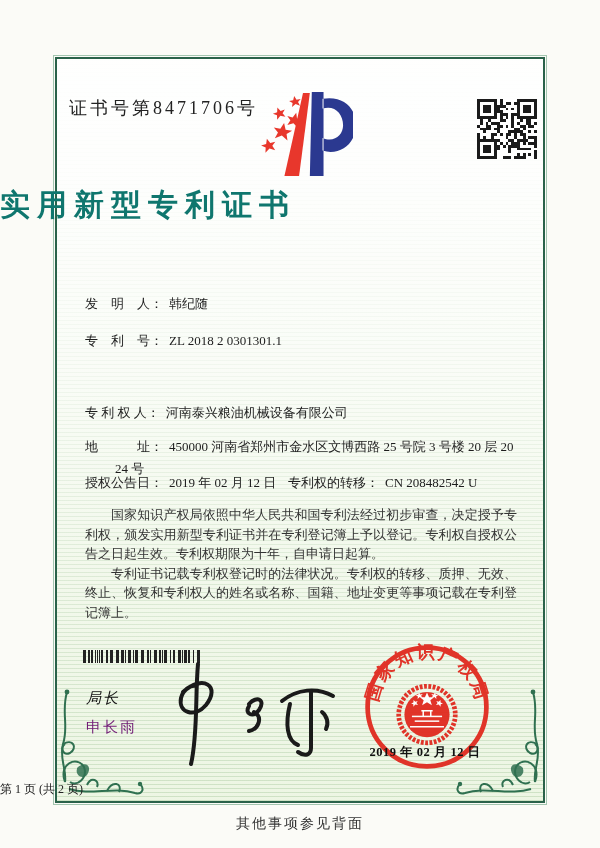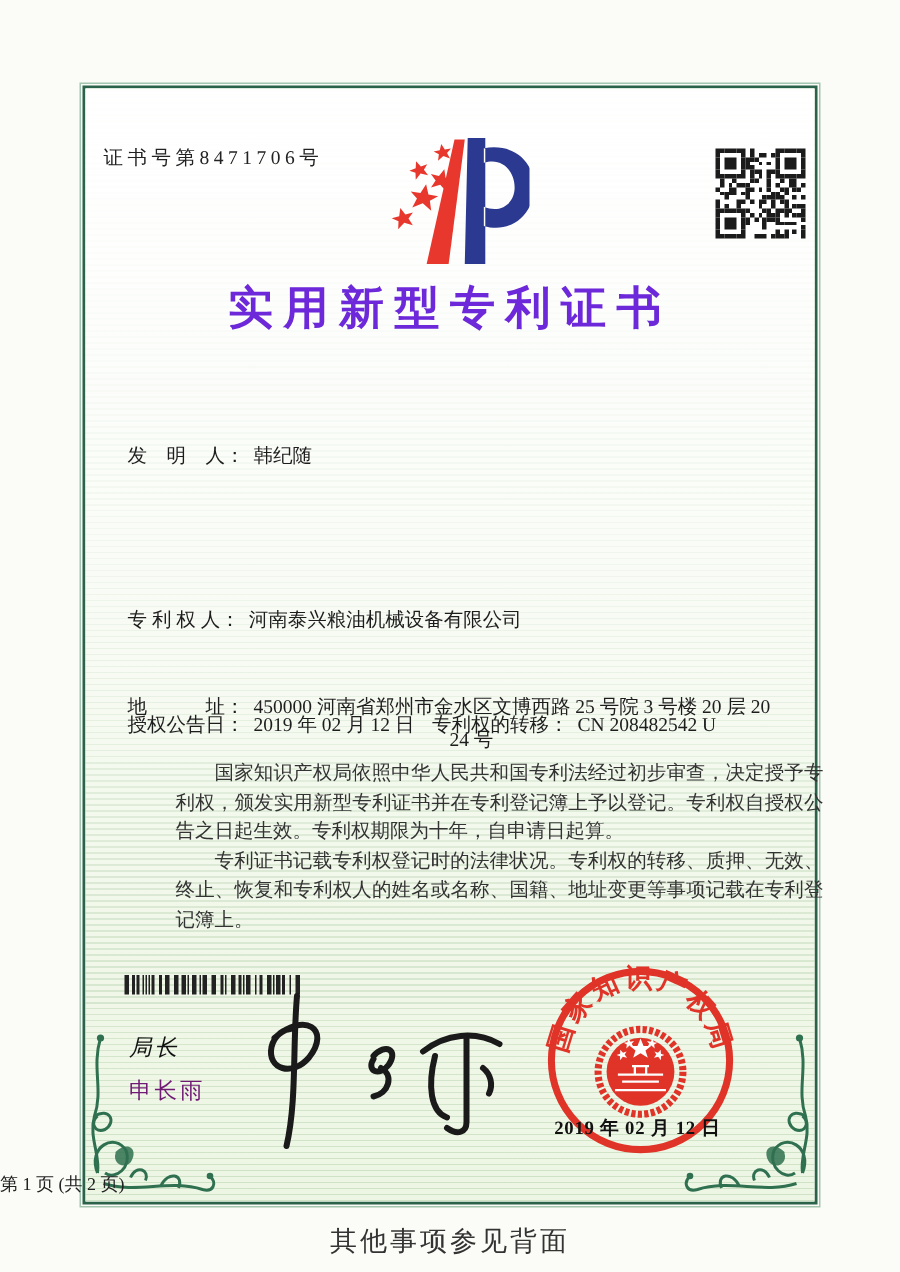--- a/index.html
+++ b/index.html
@@ -9,48 +9,48 @@
   
   .frame{position:absolute;left:55px;top:57px;width:486px;height:742px;
          border:2px solid #2a624a;outline:1px solid #a3c6b0;outline-offset:1px;}
   .guilloche{position:absolute;inset:0;background-color:#ecf5e2;
      background-image:repeating-linear-gradient(0deg,rgba(120,170,110,0.28) 0 1px,transparent 1px 4px);}
   .guilloche::after{content:"";position:absolute;inset:0;
      background:linear-gradient(180deg,rgba(255,255,255,0.98) 0%,rgba(255,255,255,0.93) 16%,
        rgba(255,255,255,0.72) 42%,rgba(255,255,255,0.32) 70%,rgba(255,255,255,0.05) 100%);}
 
   .abs{position:absolute;}
-  .cert-no{left:69px;top:96px;font-size:13px;letter-spacing:3px;color:#222;}
-  .title{left:0;right:0;top:185px;text-align:center;font-size:30px;font-weight:700;
-         letter-spacing:7px;color:#6d28d9;}
+  .cert-no{left:69px;top:96px;font-size:18px;letter-spacing:3px;color:#222;}
+  .title{left:0;right:0;top:185px;text-align:left;font-size:30px;font-weight:700;
+         letter-spacing:7px;color:#0f766e;}
 
   .row{left:85px;font-size:13px;color:#1d1d1d;white-space:nowrap;}
   .row .lbl{display:inline-block;}
   .row .val{margin-left:6px;}
-  .addr2{margin-left:30px;margin-top:4px;white-space:nowrap;text-align:center;}
-  .r1{top:258px}.r2{top:295px}.r3{top:332px}.r4{top:369px}.r5{top:404px}.r6{top:462px}.r7{top:474px}
+  .addr2{margin-left:30px;margin-top:4px;white-space:nowrap;}
+  .r1{top:258px}.r2{top:295px}.r3{top:332px}.r4{top:369px}.r5{top:404px}.r6{top:438px}.r7{top:474px}
   .grant{left:288px;top:474px;font-size:13px;color:#1d1d1d;white-space:nowrap;}
   .grant .val{margin-left:6px;}
 
-  .paras{left:85px;top:505px;width:432px;color:#333;margin-left:32px;}
+  .paras{left:85px;top:505px;width:432px;color:#333;}
   .paras p{margin:0;font-size:13px;line-height:19.5px;text-indent:2em;text-align:justify;}
 
   .barcode{left:83px;top:650px;width:150px;height:13px;display:flex;align-items:stretch;}
   .barcode span{display:block;background:#222;}
 
   .signer-title{left:86px;top:689px;font-size:15px;color:#111;letter-spacing:2px;font-style:italic;}
   .signer-name{left:86px;top:718px;font-size:15px;color:#701a75;letter-spacing:2px;}
   .signature{left:145px;top:652px;width:210px;height:118px;}
 
   .seal{left:361px;top:641px;width:132px;height:132px;opacity:0.93;}
   .seal-date{left:355px;top:744px;width:140px;text-align:center;font-size:12.5px;color:#111;
              letter-spacing:0.5px;font-weight:600;}
 
   .page-no{left:0;right:0;top:781px;font-size:12px;color:#222;}
-  .back-note{left:0;right:0;top:815px;text-align:center;font-size:18px;color:#333;letter-spacing:2px;}
+  .back-note{left:0;right:0;top:815px;text-align:center;font-size:14px;color:#333;letter-spacing:2px;}
 
   .flourish{width:90px;height:115px;}
   .fl-left{left:57px;top:686px;}
   .fl-right{left:453px;top:686px;transform:scaleX(-1);}
 
   .qr{left:477px;top:99px;width:60px;height:60px;display:grid;
       grid-template-columns:repeat(21,1fr);grid-template-rows:repeat(21,1fr);background:#fff;}
   .qr i{display:block;}
   .qr i.b{background:#1b1b1b;}
 </style>
@@ -520,20 +520,23 @@
       <i></i>
       <i></i>
       <i></i>
       <i class="b"></i>
     </div>
 
   <div class="abs title">实用新型专利证书</div>
 
   <div class="abs row r2">
     <span class="lbl">发　明　人：</span><span class="val">韩纪随</span>
+  </div>
+  <div class="abs row r3">
+    <span class="lbl">专　利　号：</span><span class="val">ZL 2018 2 0301301.1</span>
   </div>
   <div class="abs row r5">
     <span class="lbl">专 利 权 人：</span><span class="val">河南泰兴粮油机械设备有限公司</span>
   </div>
   <div class="abs row r6">
     <span class="lbl">地　　　址：</span><span class="val">450000 河南省郑州市金水区文博西路 25 号院 3 号楼 20 层 20</span>
     <div class="addr2">24 号</div>
   </div>
   <div class="abs row r7">
     <span class="lbl">授权公告日：</span><span class="val">2019 年 02 月 12 日</span>

